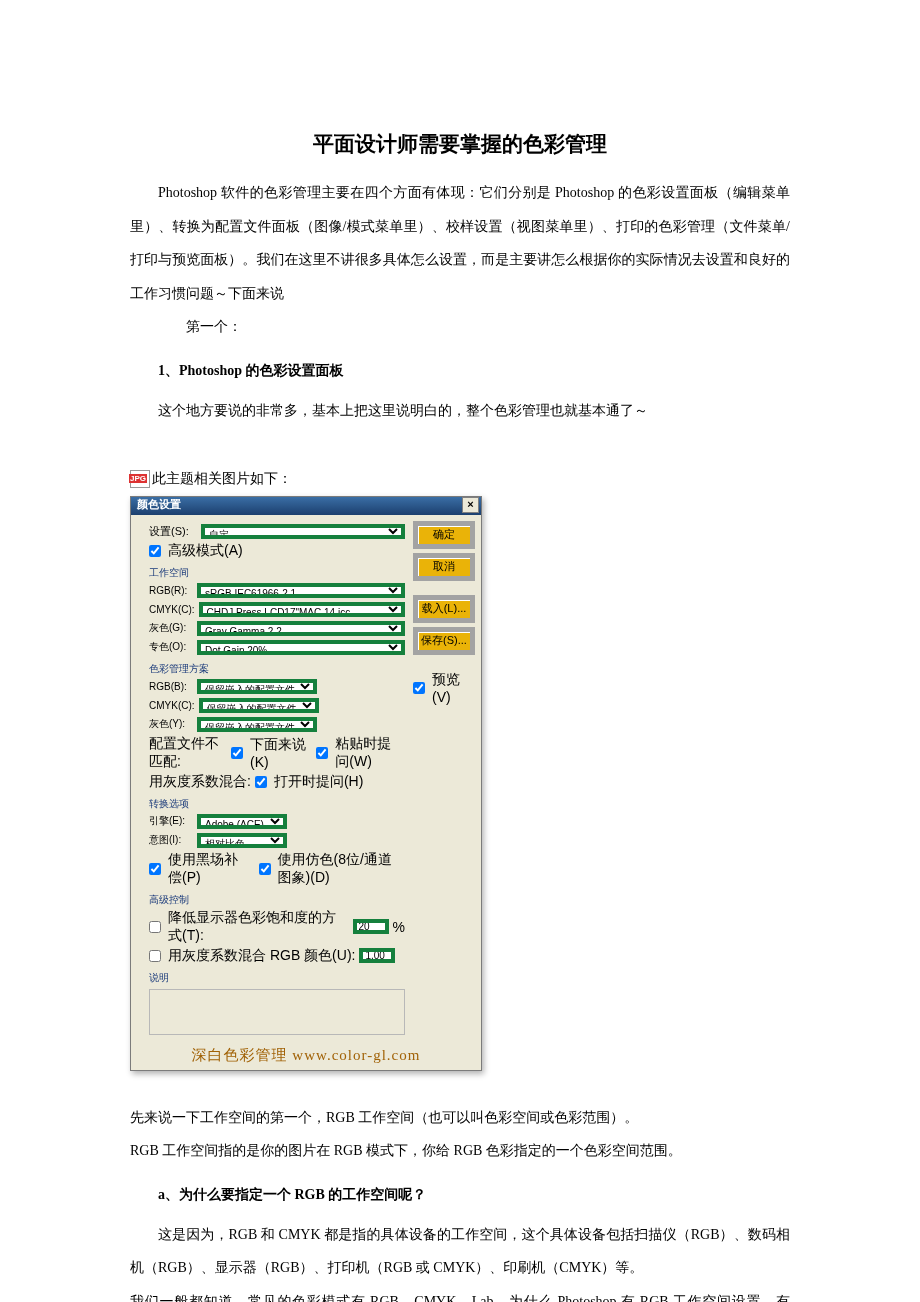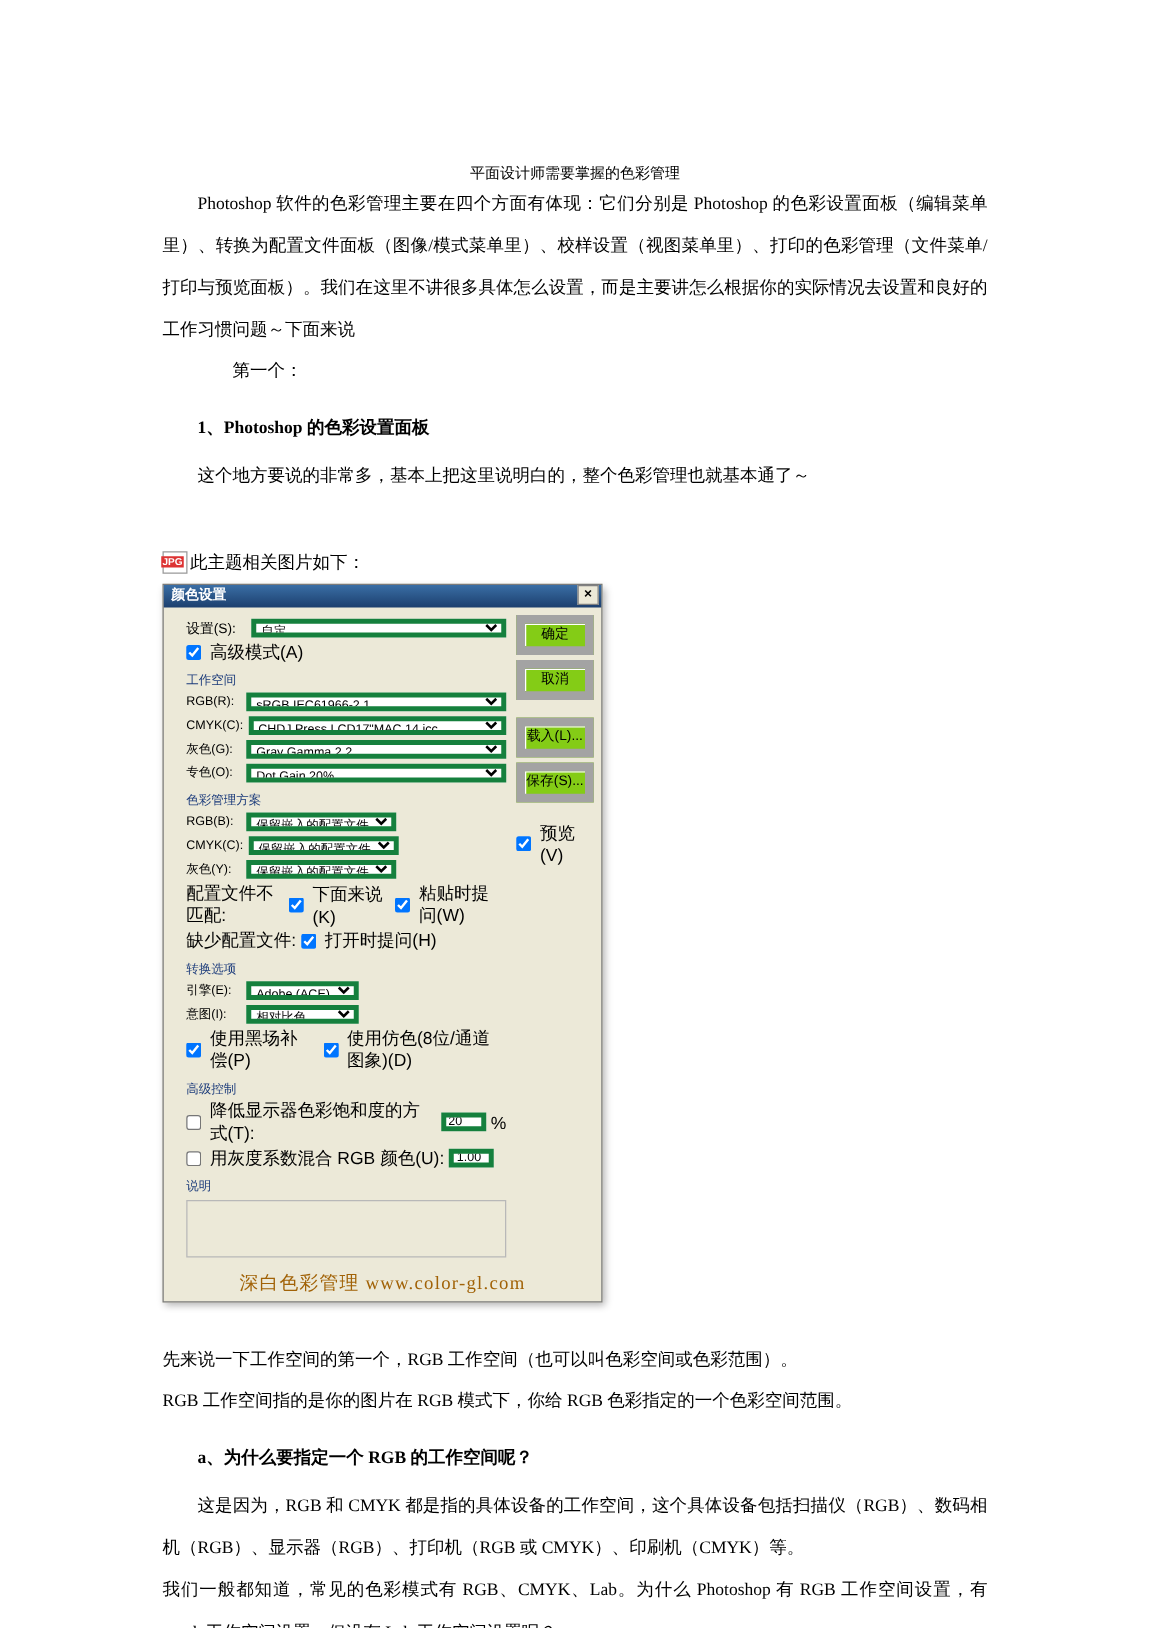--- a/index.html
+++ b/index.html
@@ -9,22 +9,23 @@
     font-family: "SimSun", serif;
     font-size: 14px;
     color: #000;
     width: 920px;
   }
   .page {
     padding: 130px 130px 60px 130px;
   }
   .title {
     text-align: center;
-    font-weight: normal;
-    font-size: 12px;
+    font-weight: bold;
+    font-size: 21px;
+    margin-bottom: 18px;
   }
   .para {
     line-height: 2.4;
     text-align: justify;
     margin: 0;
   }
   .indent {
     text-indent: 2em;
   }
   .h2 {
@@ -107,22 +108,22 @@
   .rightcol {
     width: 62px;
     display: flex;
     flex-direction: column;
     gap: 4px;
     align-items: stretch;
   }
   .winbtn {
     height: 18px;
     font-size: 11px;
-    background: #84cc16;
-    border: 7px solid #a3a3a3;
+    background: #eab308;
+    border: 5px solid #a3a3a3;
     box-shadow: inset 1px 1px #fff;
     cursor: pointer;
     text-align: center;
     line-height: 16px;
   }
   .row {
     display: flex;
     align-items: center;
     gap: 4px;
     margin: 2px 0;
@@ -241,21 +242,21 @@
             <select class="winsel" style="flex:0 0 120px"><option>保留嵌入的配置文件</option></select>
           </div>
         <div class="row">
           <span class="chklbl" style="min-width:78px">配置文件不匹配:</span>
           <input type="checkbox" class="chk" checked="" style="">
             <span class="chklbl">下面来说(K)</span>
           <input type="checkbox" class="chk" checked="" style="margin-left: 6px;">
             <span class="chklbl">粘贴时提问(W)</span>
         </div>
         <div class="row">
-          <span class="chklbl" style="min-width:78px">缺少配置文件:</span>
+          <span class="chklbl" style="min-width:78px">用灰度系数混合:</span>
           <input type="checkbox" class="chk" checked="" style="">
             <span class="chklbl">打开时提问(H)</span>
         </div>
 
         <div class="grouphdr">转换选项</div>
         <div class="row">
             <span class="lbl2">引擎(E):</span>
             <select class="winsel" style="flex:0 0 90px"><option>Adobe (ACE)</option></select>
           </div>
         <div class="row">

